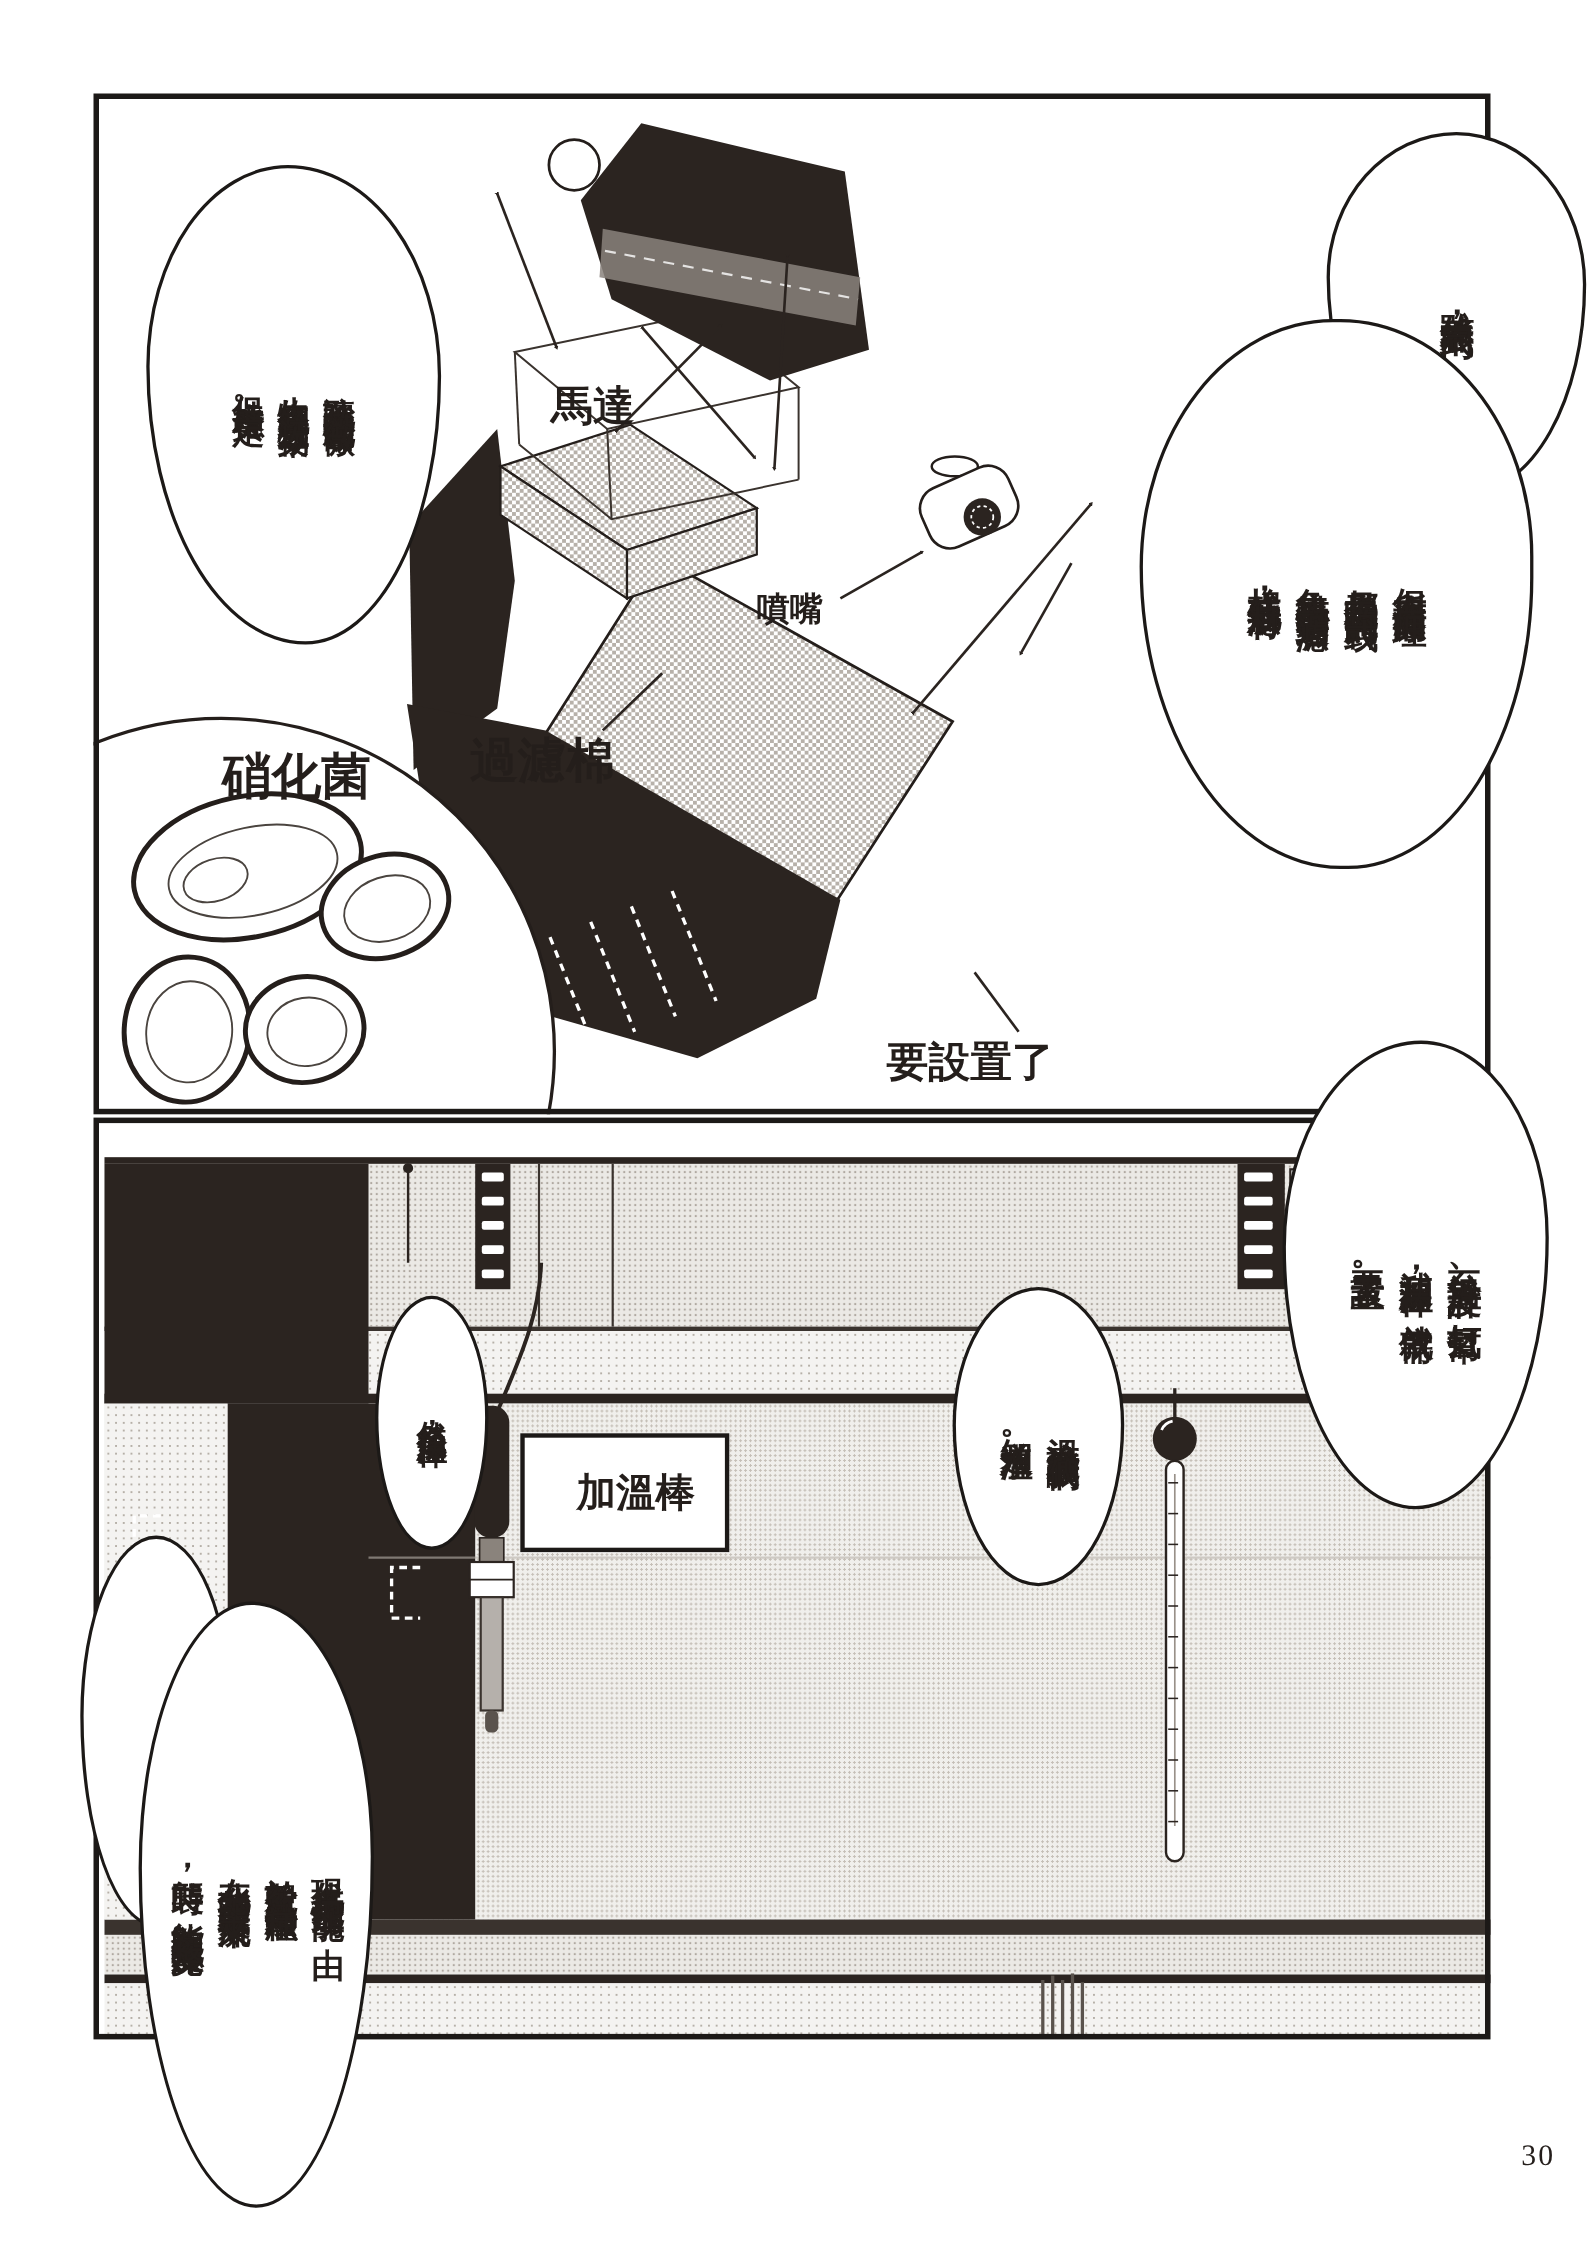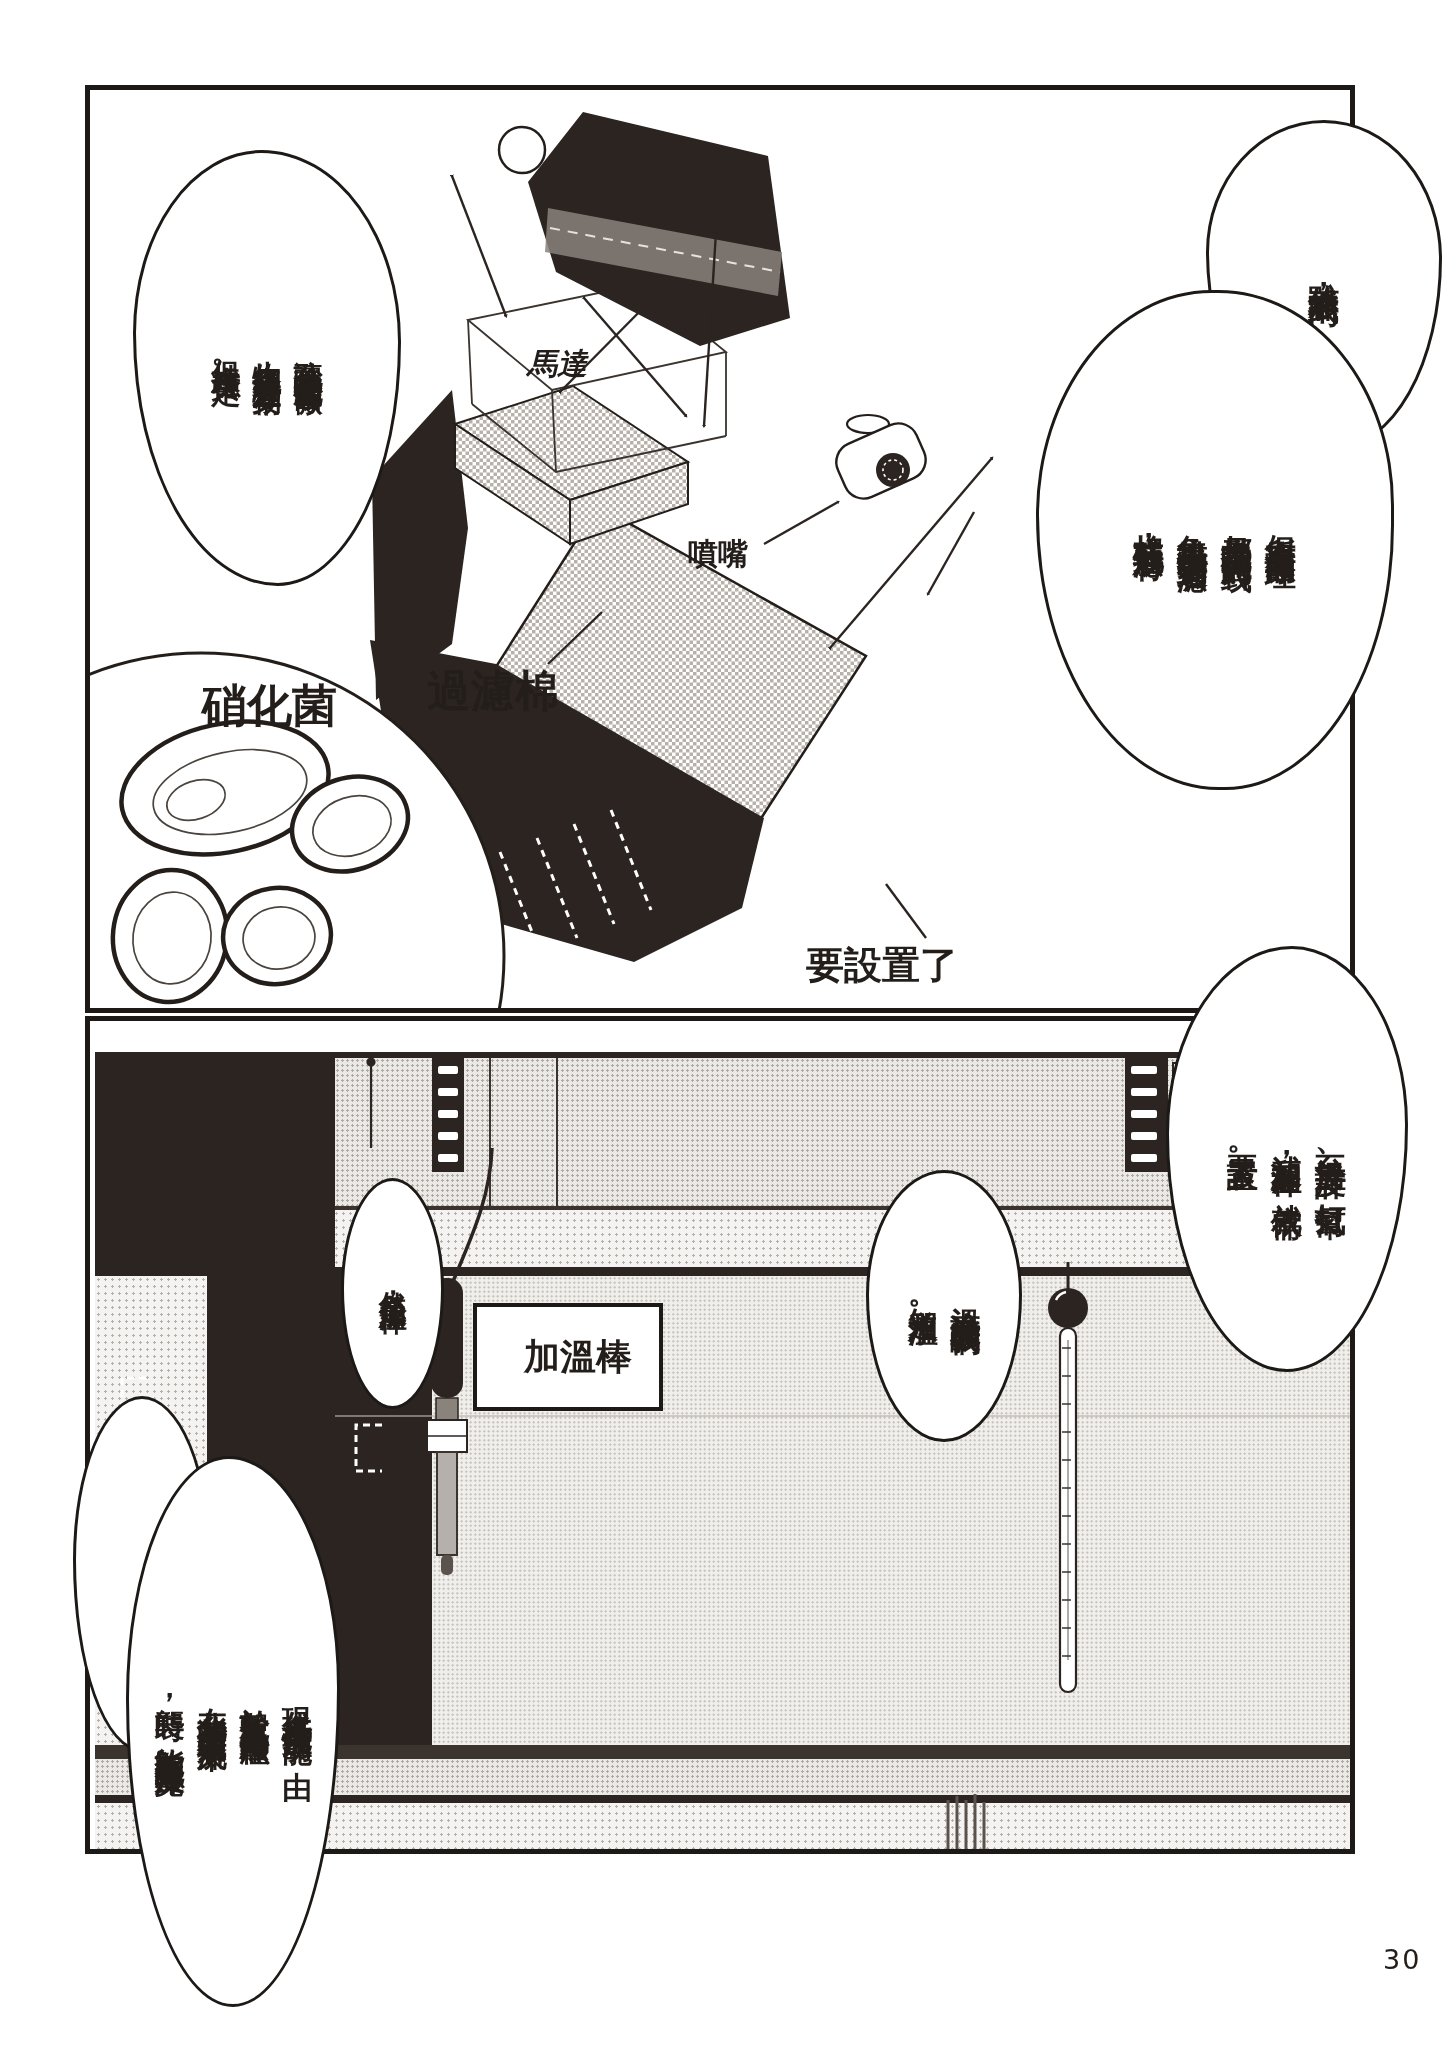--- a/index.html
+++ b/index.html
@@ -206,21 +206,21 @@
         <line x1="966" y1="1800" x2="966" y2="1852"></line>
           <line x1="975" y1="1794" x2="975" y2="1852"></line>
         <line x1="984" y1="1802" x2="984" y2="1852"></line>
       </g>
     </g>
   </svg>
 
   <div class="panel" style="left:85px;top:85px;width:1270px;height:928px;"></div>
   <div class="panel" style="left:85px;top:1016px;width:1270px;height:838px;"></div>
 
-  <div class="lbl" style="left:527px;top:344px;font-size:30px;font-style:italic;">馬達</div>
+  <div class="lbl" style="left:501px;top:344px;font-size:38px;">馬達</div>
   <div class="lbl" style="left:427px;top:662px;font-size:44px;">過濾棉</div>
   <div class="lbl" style="left:688px;top:534px;font-size:30px;">噴嘴</div>
   <div class="lbl" style="left:806px;top:940px;font-size:38px;">要設置了</div>
   <div class="lbl" style="left:202px;top:676px;font-size:45px;">硝化菌</div>
 
   <div class="labelbox" style="left:473px;top:1303px;width:162px;height:100px;">
     <span>加溫棒</span>
   </div>
 
   <div class="bubble" style="left:133px;top:150px;width:262px;height:430px;border-radius:48% 52% 46% 54% / 42% 44% 56% 58%;">
@@ -251,14 +251,14 @@
     <div class="vtext" style="font-size:28px;">然後是加溫棒，</div>
   </div>
   <div class="bubble" style="left:73px;top:1396px;width:132px;height:350px;border-radius:50% 50% 50% 50% / 46% 46% 54% 54%;z-index:6;"></div>
   <div class="bubble" style="left:126px;top:1456px;width:208px;height:545px;border-radius:48% 52% 50% 50% / 44% 42% 58% 56%;">
     <div class="vtext" style="font-size:30px;">現代多半具備恆溫功能，由
 於觀賞魚多半是熱帶魚種，
 在北台灣的冬天或者寒流來
 襲時，能夠避免魚隻凍斃。</div>
   </div>
 
-  <div id="pageno" style="left:1383px;top:1944px;">30</div>
+  <div id="pageno" style="left:1383px;top:1944px;font-family:Liberation Serif, serif;">30</div>
 </div>
 
 </body></html>

